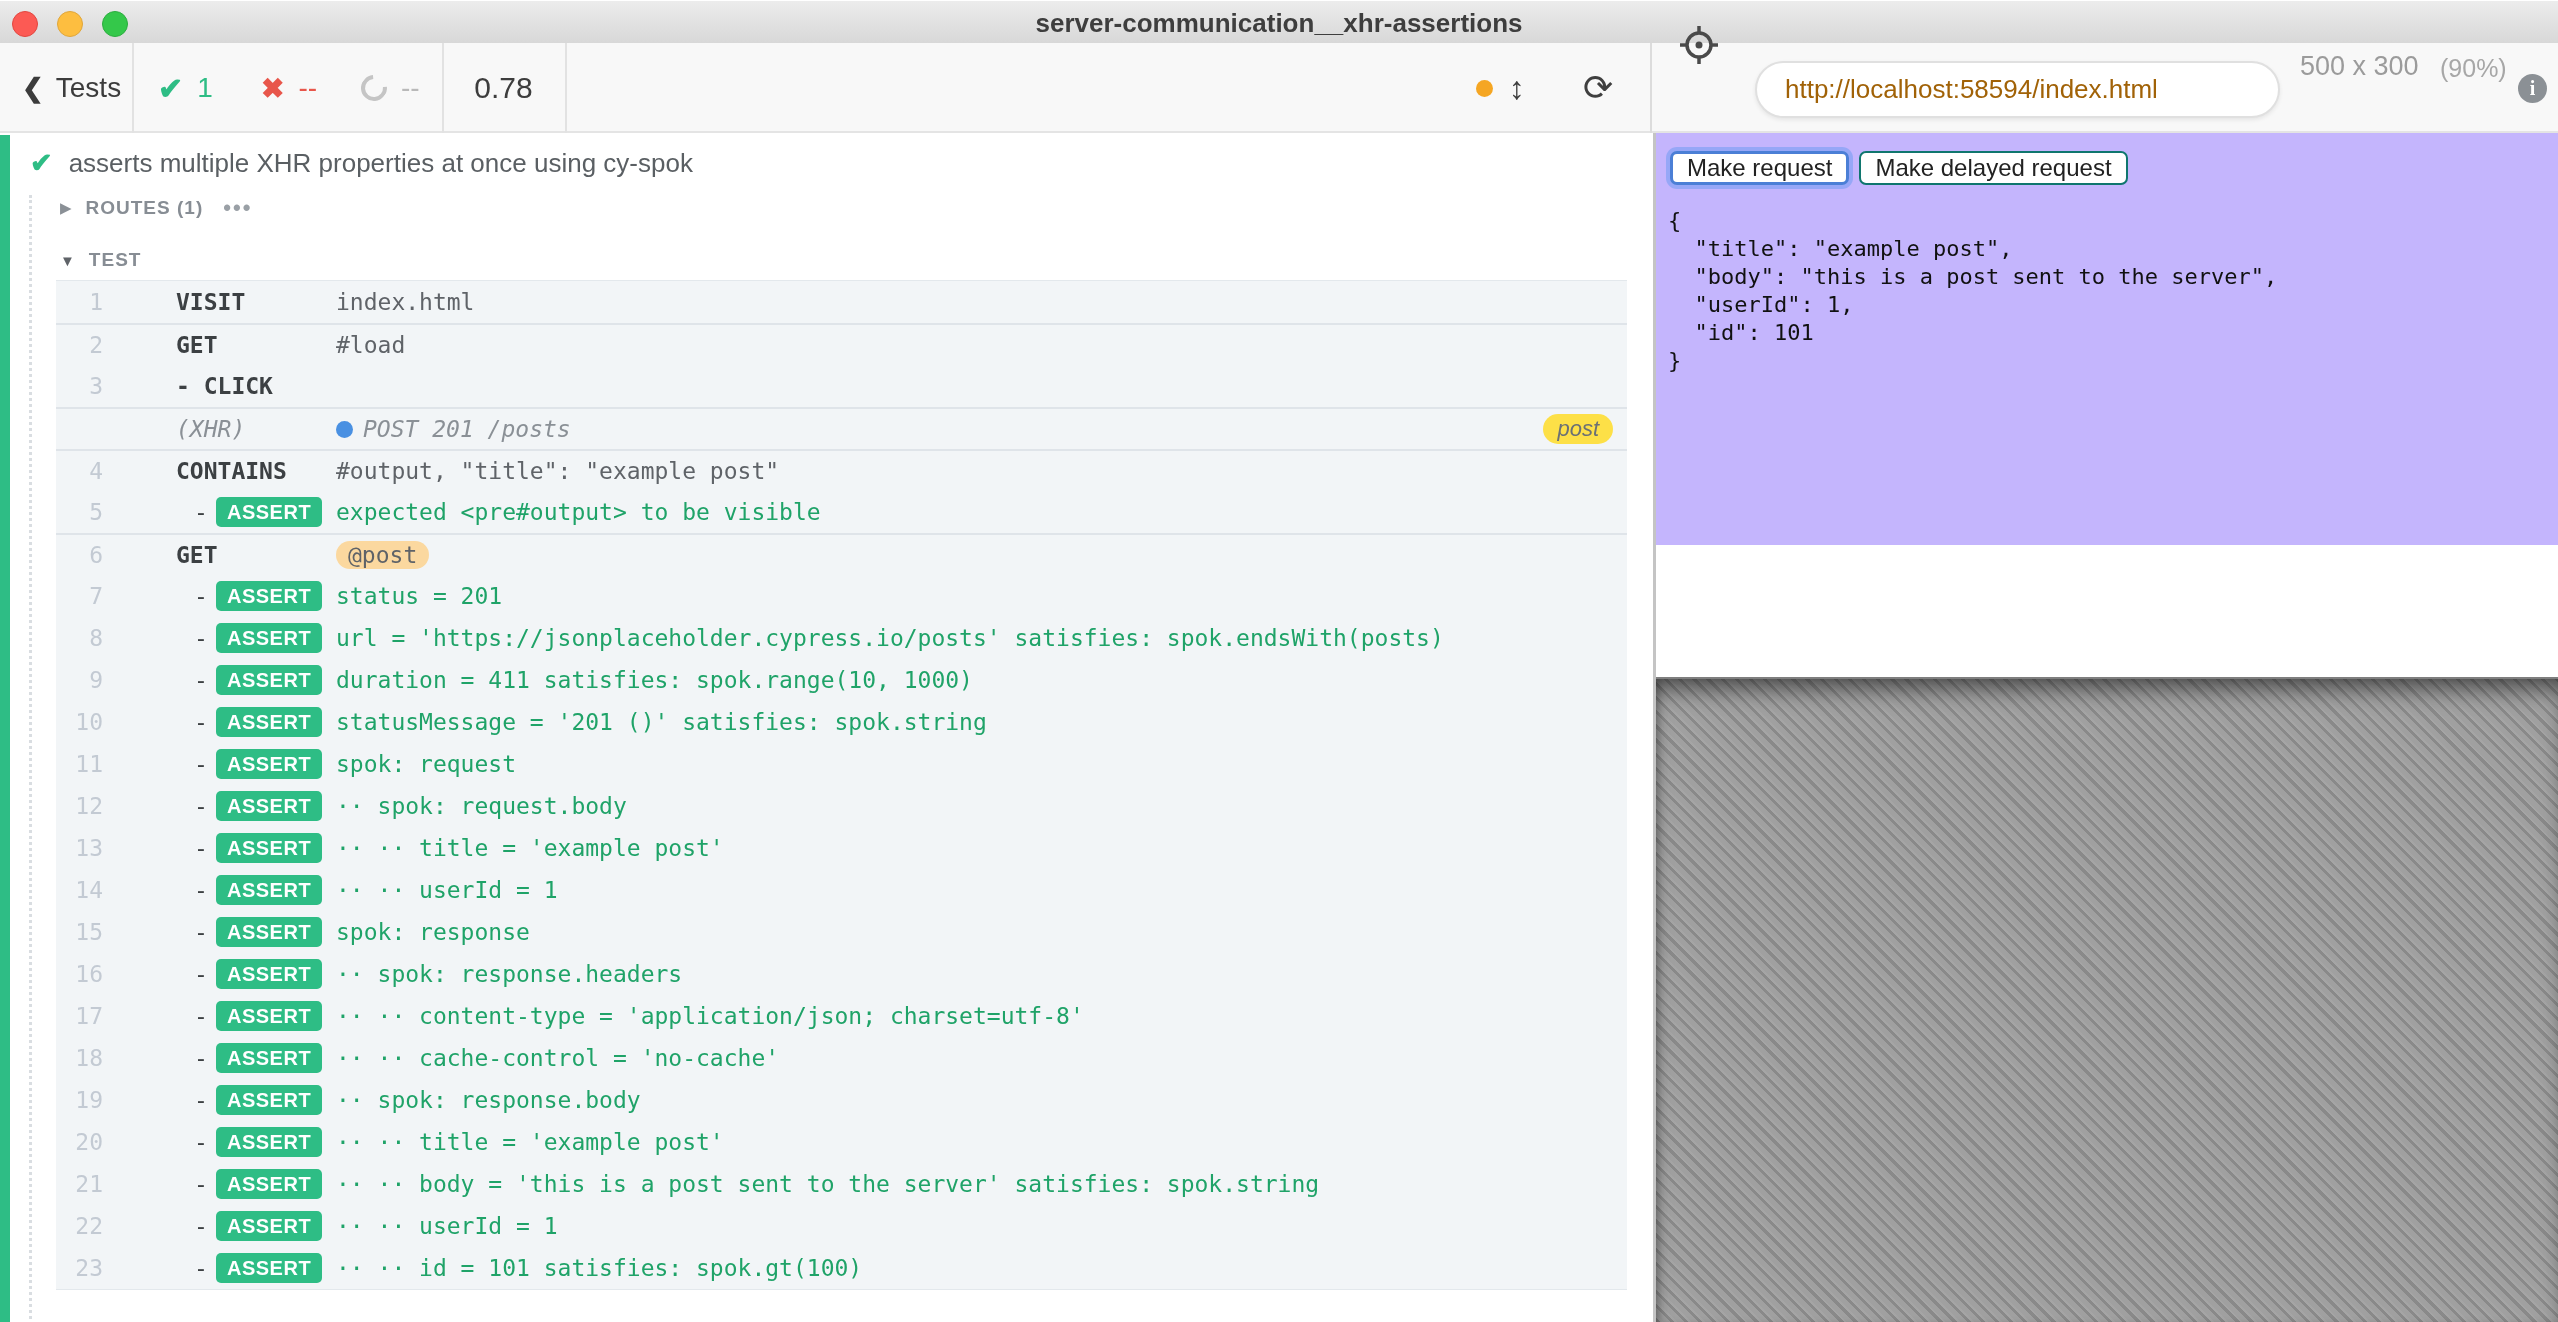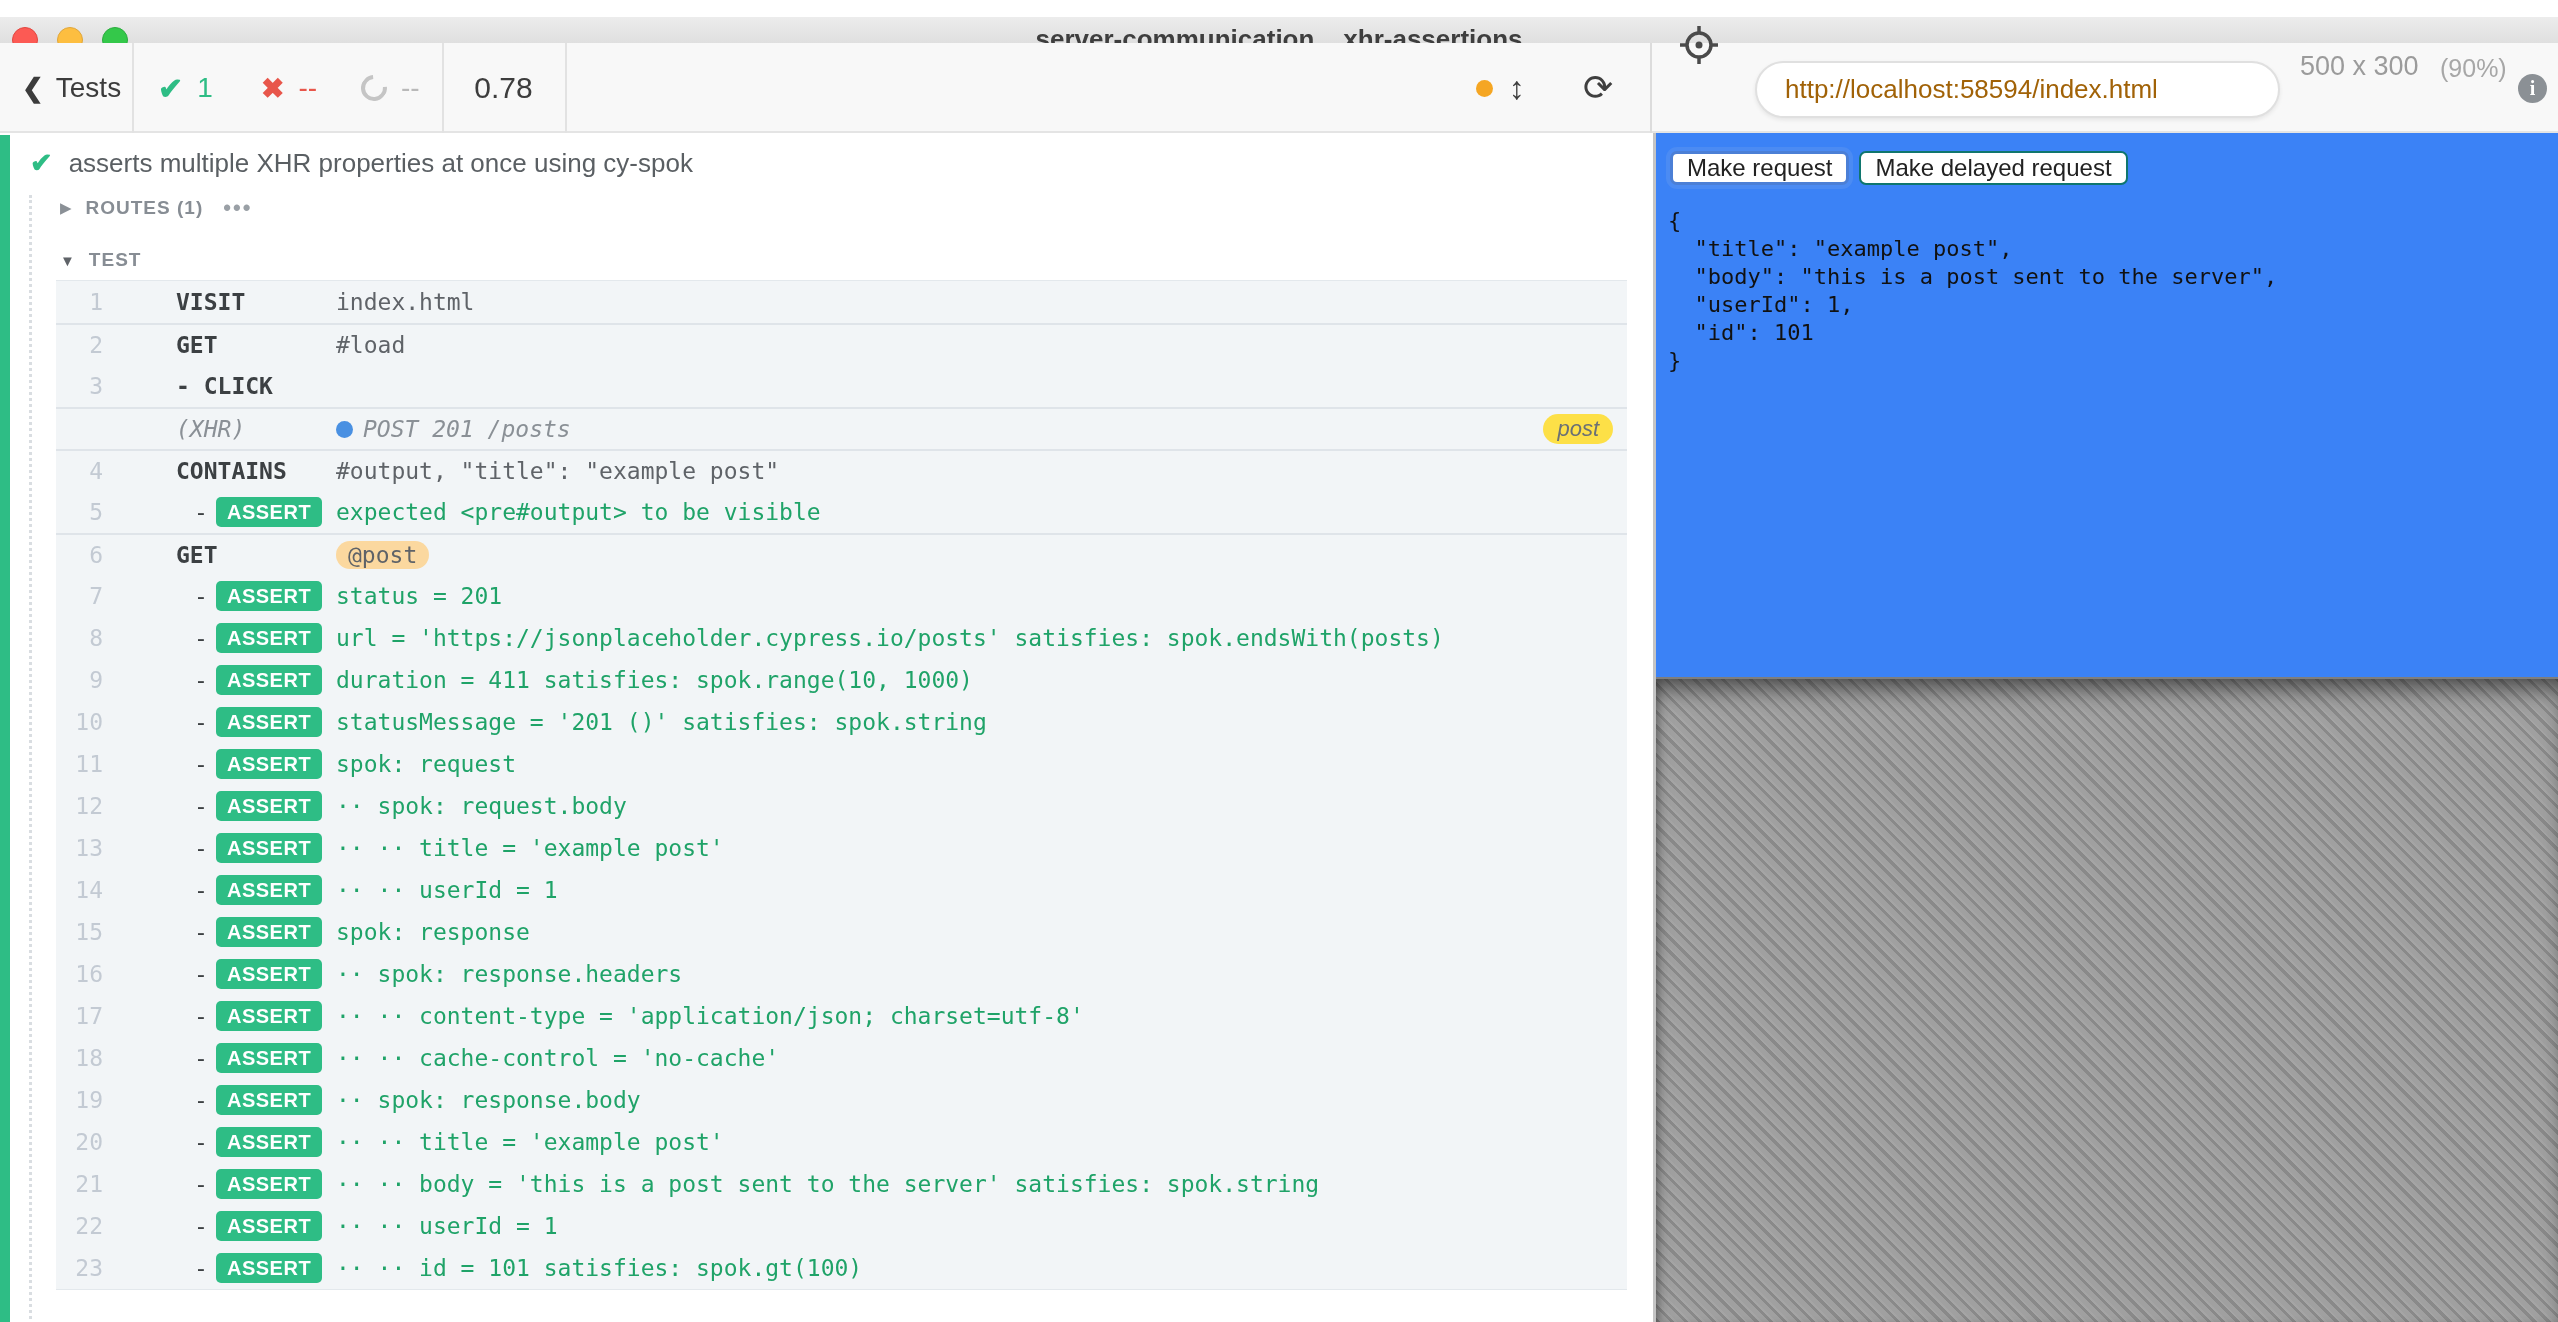--- a/index.html
+++ b/index.html
@@ -1,20 +1,20 @@
 <!DOCTYPE html>
 <html><head>
 <meta charset="utf-8">
 <style>
   * { margin:0; padding:0; box-sizing:border-box; }
   html,body { width:2558px; height:1322px; overflow:hidden; background:#fff;
               font-family:"Liberation Sans", sans-serif; }
 
   
-  #titlebar { position:absolute; left:0; top:17px; width:2558px; height:50px;
+  #titlebar { position:absolute; left:0; top:1px; width:2558px; height:50px;
     background:linear-gradient(#ececec,#d5d5d5); border-bottom:2px solid #a9a9a9; }
   .traffic { position:absolute; top:10px; width:26px; height:26px; border-radius:50%; }
   #tl-close { left:12px;  background:#fc5a54; border:1px solid #e2463f; }
   #tl-min   { left:57px;  background:#fdbe40; border:1px solid #e0a63a; }
   #tl-zoom  { left:102px; background:#34c84a; border:1px solid #2aad3e; }
   #win-title { position:absolute; left:0; right:0; top:7px; text-align:center;
     font-size:26px; font-weight:600; color:#3e3e3e; }
 
   
   #header { position:absolute; left:0; top:43px; width:2558px; height:90px;
@@ -93,21 +93,21 @@
   .route-badge { position:absolute; right:14px; top:5px; background:#fde047; color:#6b7075;
     border-radius:16px; padding:2px 14px; font-size:22px; font-style:italic;
     font-family:"Liberation Sans",sans-serif; }
 
   
   #panel-divider { position:absolute; left:1653px; top:133px; width:3px; bottom:0; background:#c4c4c4; }
   #header-divider { position:absolute; left:1650px; top:43px; width:2px; height:90px; background:#dcdcdc; }
 
   
   #aut-panel { position:absolute; left:1656px; top:133px; right:0; bottom:0; background:#fff; }
-  #aut-content { position:absolute; left:0; top:0; right:0; height:544px; background:#3b82f6; }
+  #aut-content { position:absolute; left:0; top:0; right:0; height:412px; background:#c4b5fd; }
   #aut-buttons { position:absolute; left:14px; top:18px; display:flex; gap:10px; }
   .aut-btn { height:34px; padding:0 14px; font-size:24px; color:#222; background:#fff;
     border:2px solid #0f766e; border-radius:7px; cursor:pointer;
     font-family:"Liberation Sans",sans-serif; }
   .aut-btn.focused { border:3px solid #4b7fd6; box-shadow:0 0 0 4px rgba(96,150,240,.45); }
   #aut-output { position:absolute; left:12px; top:74px; font-family:"DejaVu Sans Mono",monospace;
     font-size:22px; line-height:28px; color:#111; white-space:pre; }
   #aut-overflow { position:absolute; left:0; top:544px; right:0; bottom:0;
     background:#a0a0a0;
     background-image:repeating-linear-gradient(45deg, rgba(0,0,0,.14) 0 3px, rgba(255,255,255,.05) 3px 5px, transparent 5px 10px);

